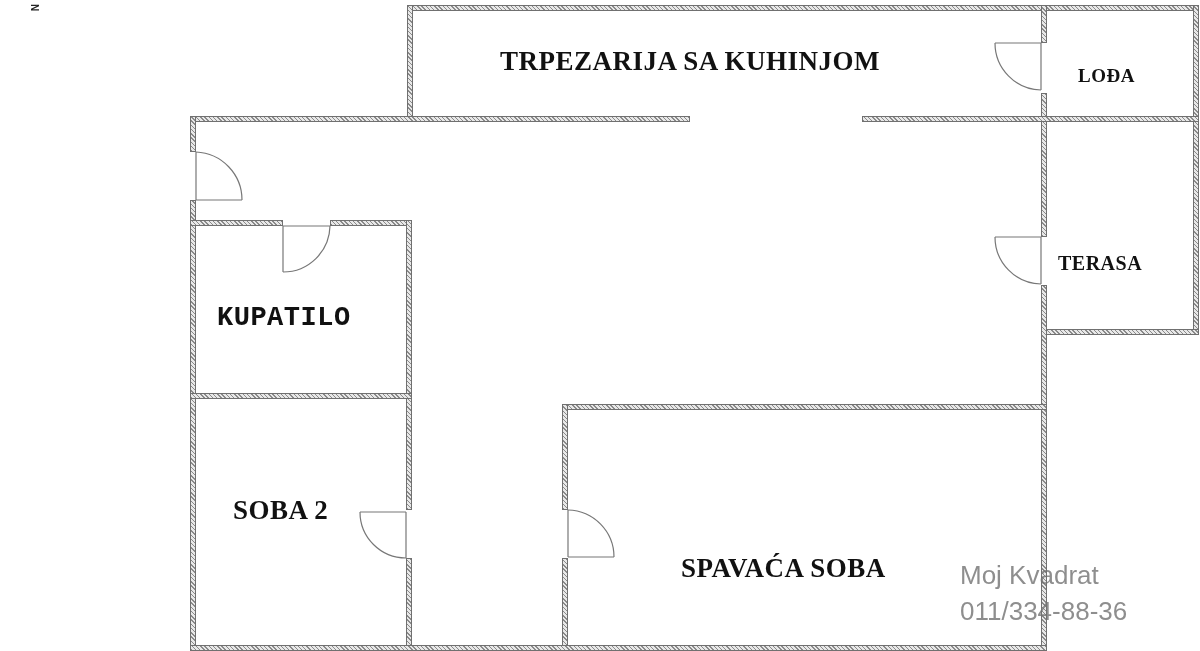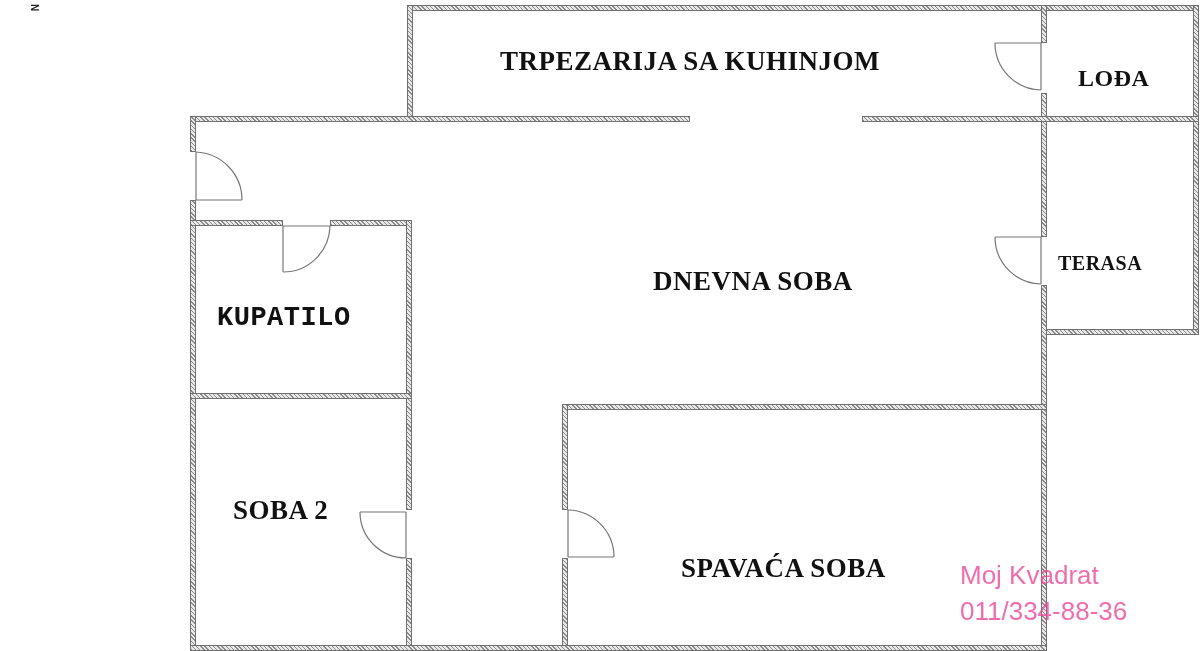--- a/index.html
+++ b/index.html
@@ -1,21 +1,21 @@
 <!DOCTYPE html>
 <html><head>
 <meta charset="utf-8">
 <style>
   html, body { margin: 0; padding: 0; background: #ffffff; }
   body { width: 1200px; height: 651px; position: relative; overflow: hidden; font-family: "Liberation Serif", serif; }
   .plan { position: absolute; left: 0; top: 0; width: 1200px; height: 485px; }
   .wall { position: absolute; background: repeating-linear-gradient(45deg, #8a8a8a 0 1px, #e8e8e8 1px 3px); border: 1px solid #707070; box-sizing: border-box; }
   .room-label { position: absolute; font-family: "Liberation Serif", serif; font-weight: bold; font-size: 27px; color: #111; letter-spacing: 0.5px; white-space: nowrap; line-height: 1; }
   .north { position: absolute; left: 31px; top: 2px; font-family: "Liberation Sans", sans-serif; font-size: 10px; font-weight: bold; color: #222; transform: rotate(90deg); transform-origin: center; }
-  .watermark { position: absolute; font-family: "Liberation Sans", sans-serif; color: #ec4899; opacity: 0.8; font-size: 26px; line-height: 1; white-space: nowrap; }
+  .watermark { position: absolute; font-family: "Liberation Sans", sans-serif; color: #737373; opacity: 0.8; font-size: 26px; line-height: 1; white-space: nowrap; }
   svg.doors { position: absolute; left: 0; top: 0; }
 </style>
 </head>
 <body>
 
 <div class="plan">
 
   <div class="north">N</div>
 
   <div class="wall" style="left:407px;top:5px;width:792px;height:6px;"></div>
@@ -83,22 +83,21 @@
 
       <g>
         <line x1="568" y1="510" x2="568" y2="557"></line>
         <line x1="568" y1="557" x2="614" y2="557"></line>
         <path d="M568 510 A47 47 0 0 1 614 557"></path>
       </g>
     </g>
   </svg>
 
   <div class="room-label" style="left:500px;top:48px;">TRPEZARIJA SA KUHINJOM</div>
-  <div class="room-label" style="left:1078px;top:66px;font-size:24px;">LOĐA</div>
+  <div class="room-label" style="left:1078px;top:66px;font-size:19px;">LOĐA</div>
   <div class="room-label" style="left:1058px;top:205px;font-size:20px;margin-top:48px;">TERASA</div>
-  <div class="room-label" style="left:653px;top:268px;">DNEVNA SOBA</div>
   <div class="room-label" style="left:217px;top:305px;font-family:Liberation Mono, monospace;">KUPATILO</div>
   <div class="room-label" style="left:233px;top:497px;">SOBA 2</div>
   <div class="room-label" style="left:681px;top:530px;margin-top:25px;">SPAVAĆA SOBA</div>
 
   <div class="watermark" style="left:960px;top:562px;">Moj Kvadrat</div>
   <div class="watermark" style="left:960px;top:598px;">011/334-88-36</div>
 </div>
 
 </body></html>

